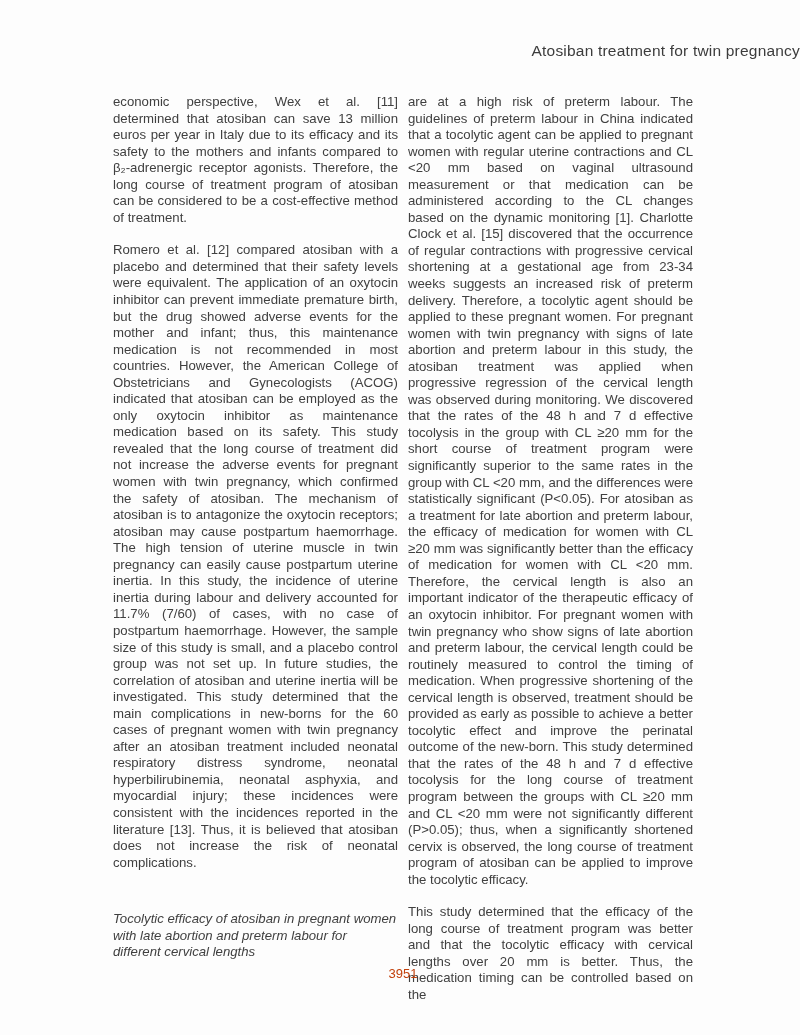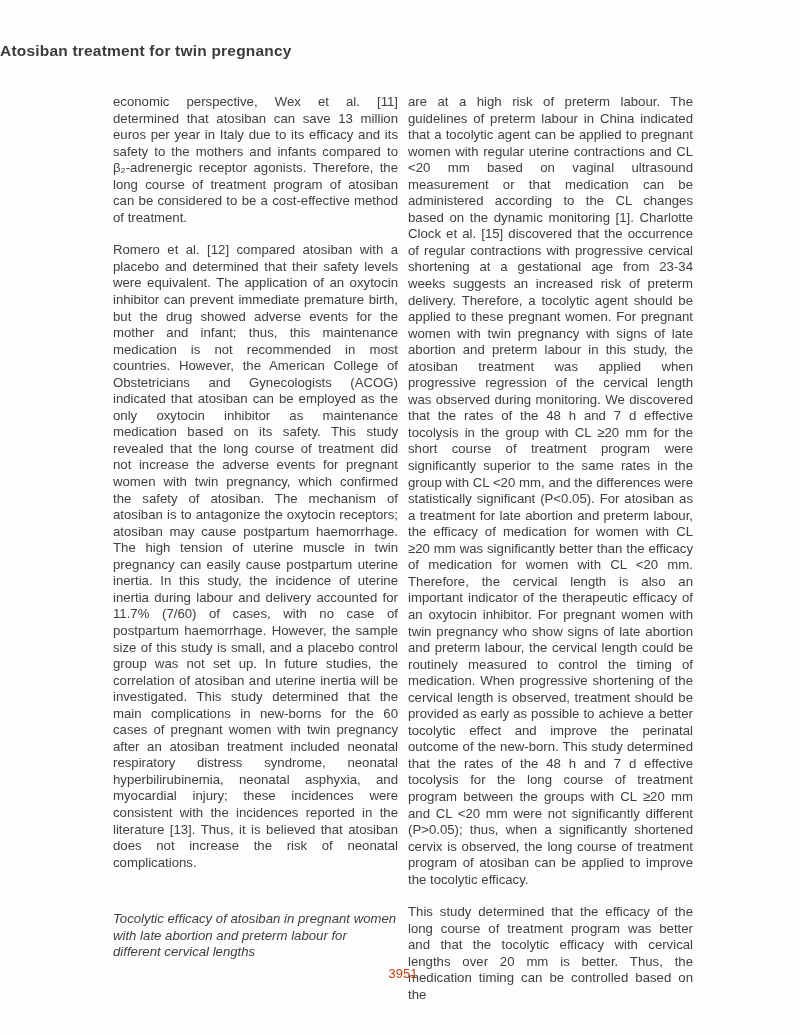--- a/index.html
+++ b/index.html
@@ -15,25 +15,24 @@
     position: relative;
     width: 800px;
     height: 1035px;
     background: #fdfdfd;
   }
   .running-head {
     position: absolute;
     top: 42px;
     left: 0;
     width: 100%;
-    text-align: left;
+    text-align: right;
     font-size: 15.5px;
     letter-spacing: 0.2px;
     color: #3c3c3c;
-    font-weight: bold;
   }
   .columns {
     position: absolute;
     top: 94px;
     left: 113px;
     width: 580px;
     display: flex;
     gap: 10px;
   }
   .column {

